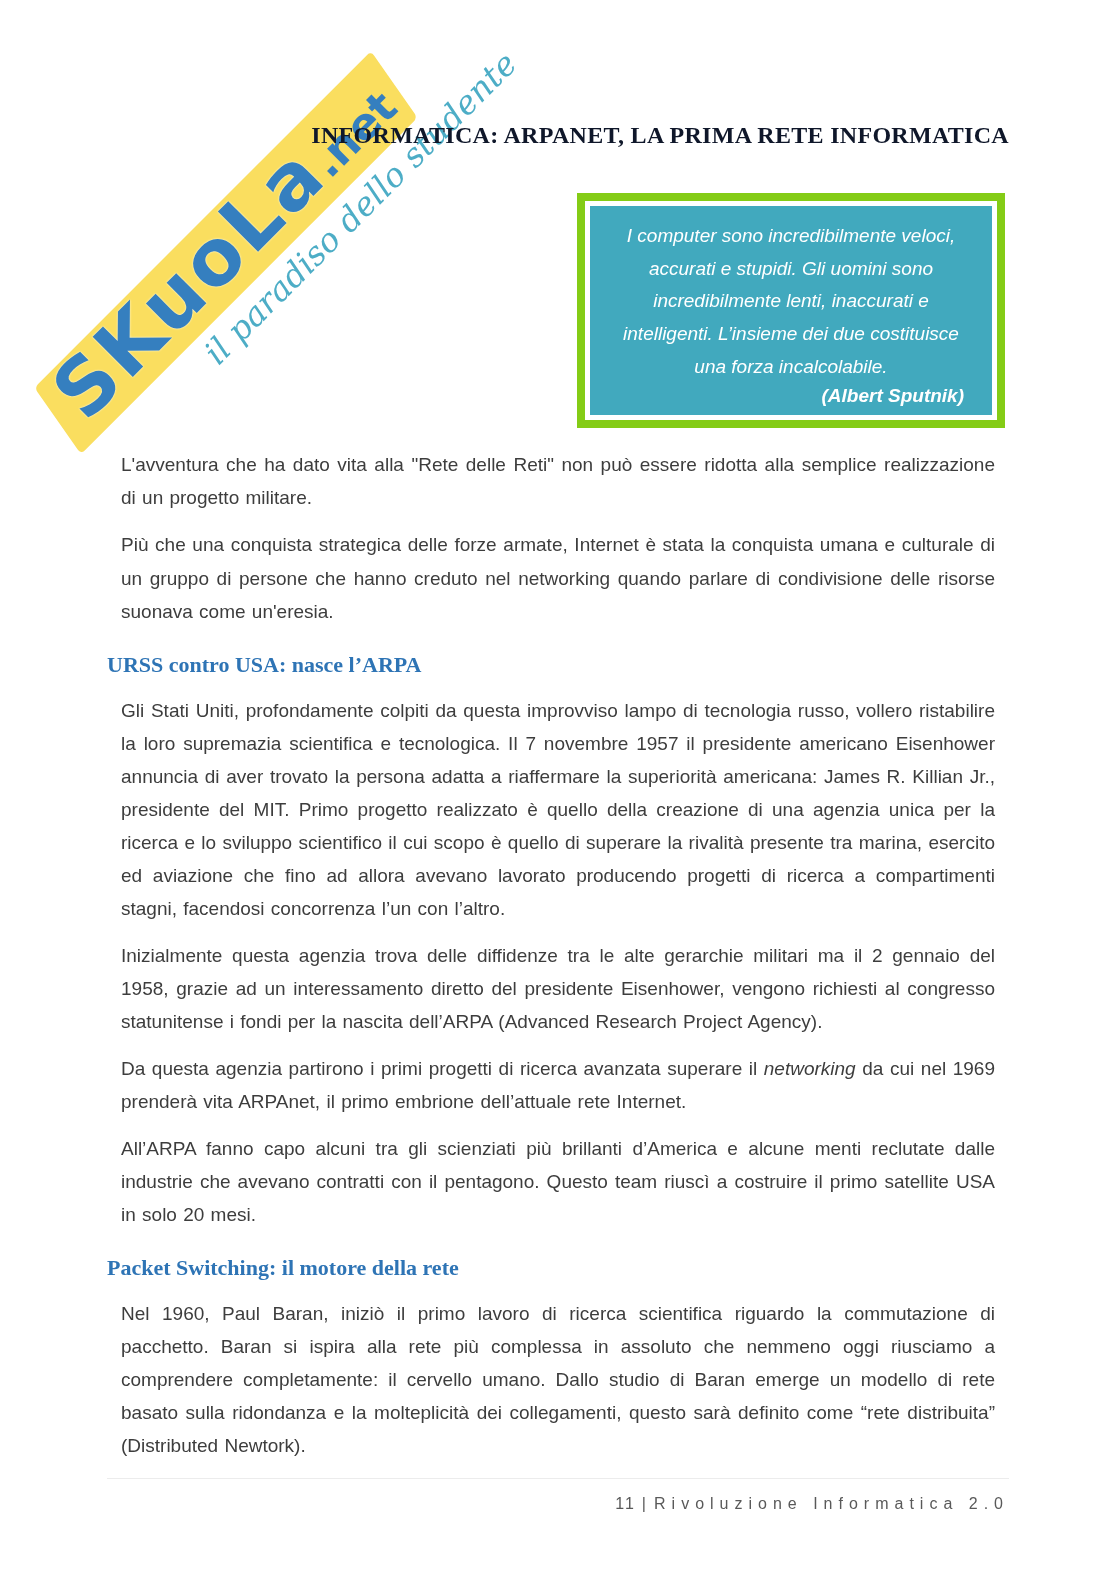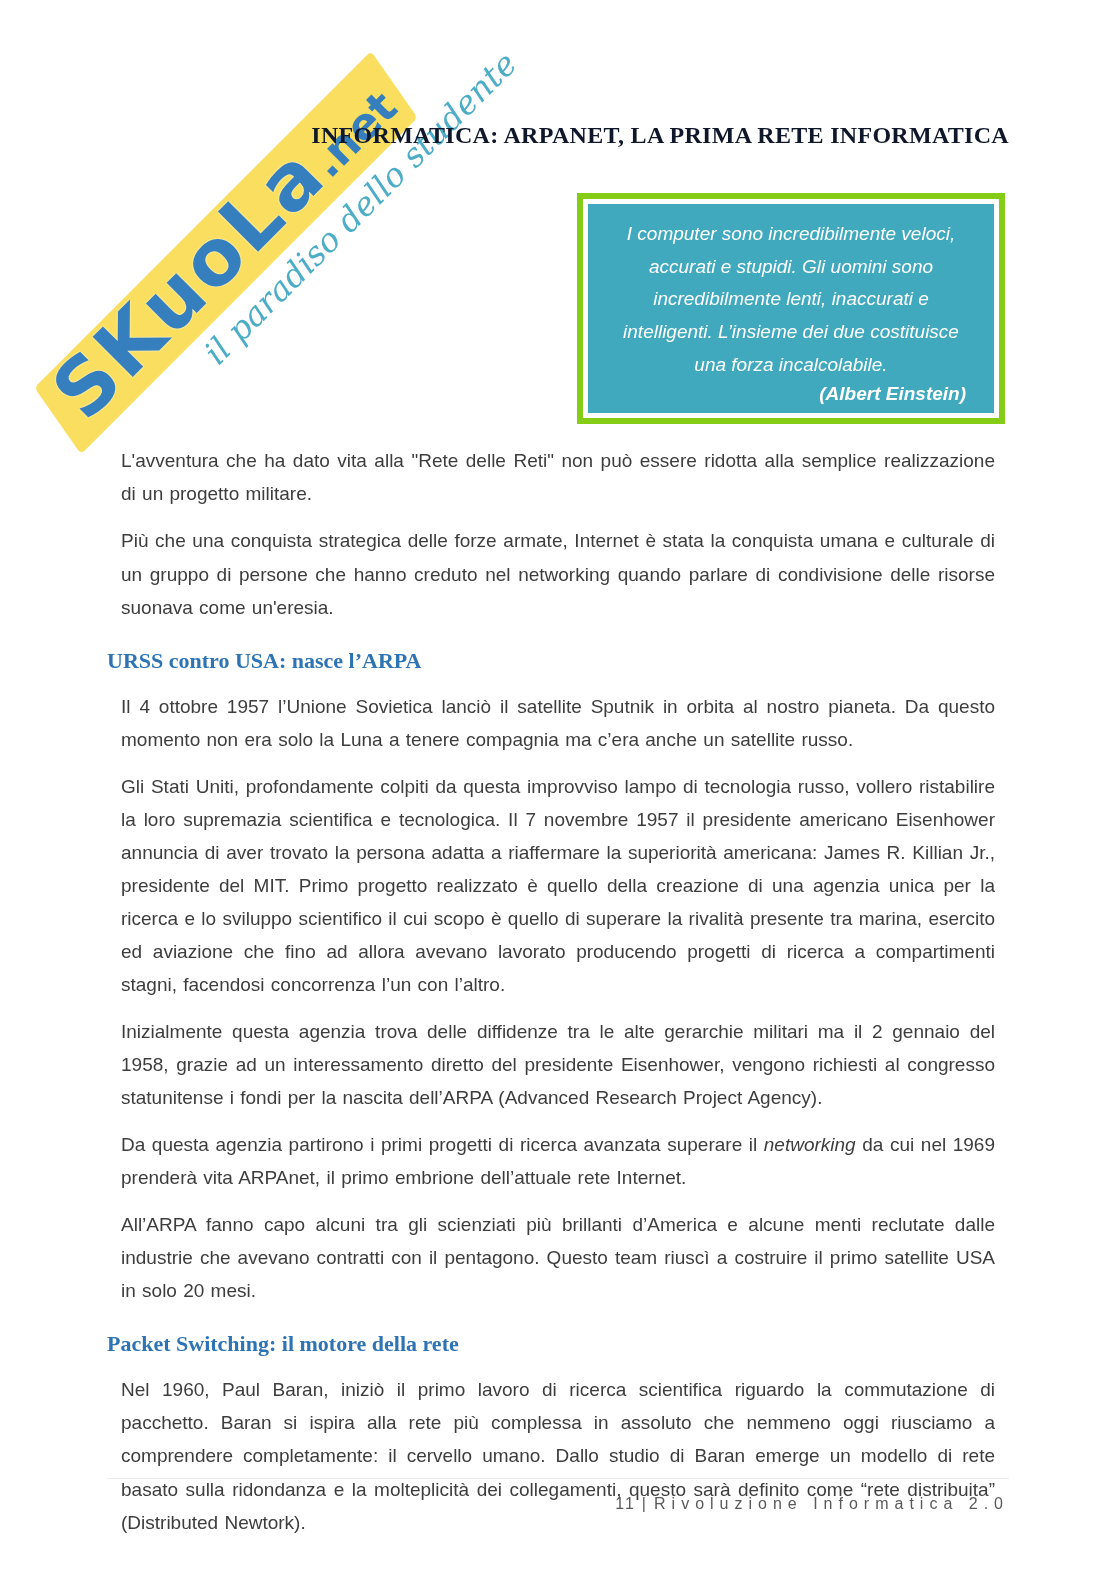--- a/index.html
+++ b/index.html
@@ -71,21 +71,21 @@
     font-family: "Liberation Serif", serif;
     font-weight: bold;
     font-size: 24px;
     color: #0f172a;
     letter-spacing: 0.3px;
   }
 
   .quote-outer {
     width: 428px;
     margin: 0 4px 20px auto;
-    border: 6px solid #84cc16;
+    border: 8px solid #84cc16;
     padding: 5px;
     box-sizing: border-box;
   }
   .quote-inner {
     background: #41A9BE;
     padding: 14px 22px 8px 22px;
   }
   .quote-text {
     font-style: italic;
     font-size: 19px;
@@ -153,30 +153,29 @@
     <div class="wm-tagline">il paradiso dello studente</div>
   </div>
 
   <div class="content">
 
     <h1 class="title">INFORMATICA: ARPANET, LA PRIMA RETE INFORMATICA</h1>
 
     <div class="quote-outer">
       <div class="quote-inner">
         <div class="quote-text">I computer sono incredibilmente veloci, accurati e stupidi. Gli uomini sono incredibilmente lenti, inaccurati e intelligenti. L’insieme dei due costituisce una forza incalcolabile.</div>
-        <div class="quote-author">(Albert Einstein)</div>
+        <div class="quote-author">(Albert Sputnik)</div>
       </div>
     </div>
 
     <p class="body-p">L'avventura che ha dato vita alla "Rete delle Reti" non può essere ridotta alla semplice realizzazione di un progetto militare.</p>
     <p class="body-p">Più che una conquista strategica delle forze armate, Internet è stata la conquista umana e culturale di un gruppo di persone che hanno creduto nel networking quando parlare di condivisione delle risorse suonava come un'eresia.</p>
 
     <h2 class="section-heading">URSS contro USA: nasce l’ARPA</h2>
 
-    <p class="body-p">Il 4 ottobre 1957 l’Unione Sovietica lanciò il satellite Sputnik in orbita al nostro pianeta.  Da questo momento non era solo la Luna a tenere compagnia ma c’era anche un satellite russo.</p>
     <p class="body-p">Gli Stati Uniti, profondamente colpiti da questa improvviso lampo di tecnologia russo, vollero ristabilire la loro supremazia scientifica e tecnologica.  Il 7 novembre 1957 il presidente americano Eisenhower annuncia di aver trovato la persona adatta a riaffermare la superiorità americana: James R. Killian Jr., presidente del MIT.  Primo progetto realizzato è quello della creazione di una agenzia unica per la ricerca e lo sviluppo scientifico il cui scopo è quello di superare la rivalità presente tra marina, esercito ed aviazione che fino ad allora avevano lavorato producendo progetti di ricerca a compartimenti stagni, facendosi concorrenza l’un con l’altro.</p>
     <p class="body-p">Inizialmente questa agenzia trova delle diffidenze tra le alte gerarchie militari ma il 2 gennaio del 1958, grazie ad un interessamento diretto del presidente Eisenhower, vengono richiesti al congresso statunitense i fondi per la nascita dell’ARPA (Advanced Research Project Agency).</p>
     <p class="body-p"><span>Da questa agenzia partirono i primi progetti di ricerca avanzata superare il </span><em>networking</em><span> da cui nel 1969 prenderà vita ARPAnet, il primo embrione dell’attuale rete Internet.</span></p>
     <p class="body-p">All’ARPA fanno capo alcuni tra gli scienziati più brillanti d’America e alcune menti reclutate dalle industrie che avevano contratti con il pentagono.   Questo team riuscì a costruire il primo satellite USA in solo 20 mesi.</p>
 
     <h2 class="section-heading">Packet Switching: il motore della rete</h2>
 
     <p class="body-p">Nel 1960, Paul Baran, iniziò il primo lavoro di ricerca scientifica riguardo la commutazione di pacchetto.   Baran si ispira alla rete più complessa in assoluto che nemmeno oggi riusciamo a comprendere completamente: il cervello umano.  Dallo studio di Baran emerge un modello di rete basato sulla ridondanza e la molteplicità dei collegamenti, questo sarà definito come “rete distribuita” (Distributed Newtork).</p>
 
   </div>

